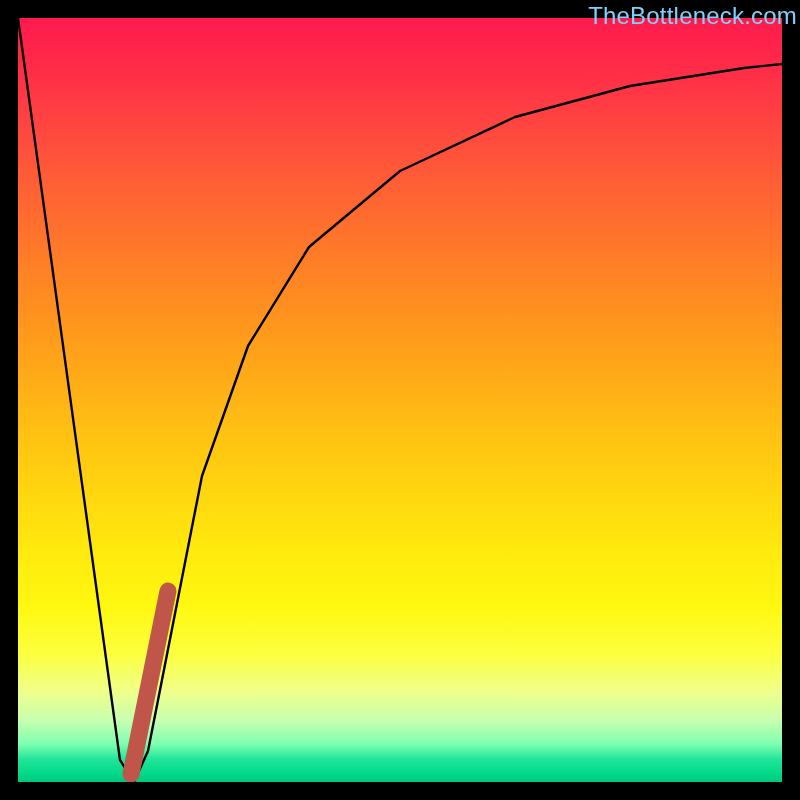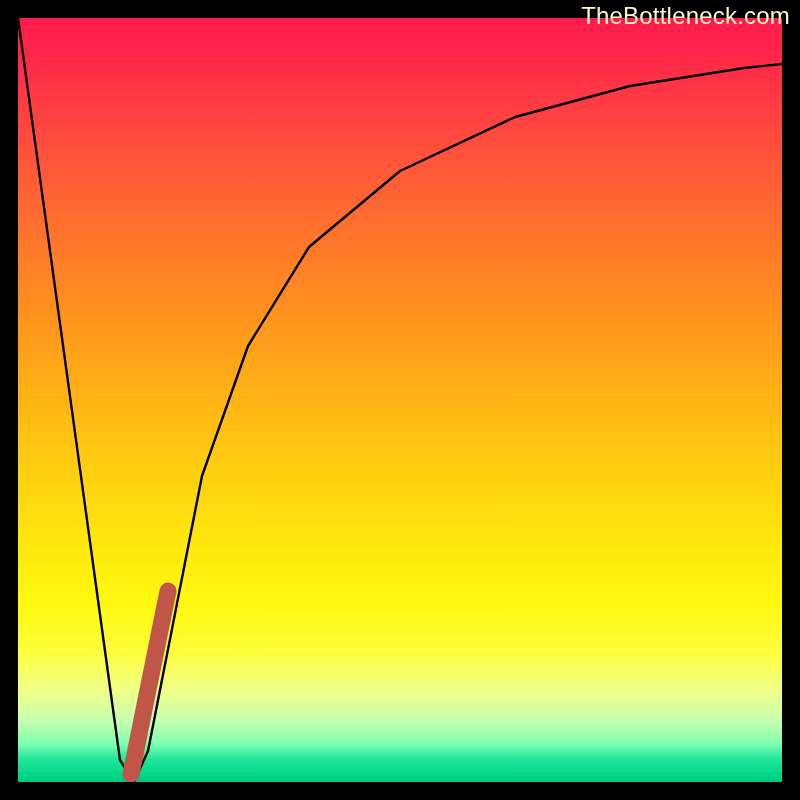--- a/index.html
+++ b/index.html
@@ -34,25 +34,25 @@
       #c6ffb0 92%,
       #7effb0 95%,
       #22e59b 97%,
       #00d888 99%,
       #00c77d 100%
     );
   }
   .watermark {
     position: absolute;
     top: 2px;
-    right: 10px;
+    right: 3px;
     font-family: Arial, Helvetica, sans-serif;
     font-size: 24px;
     font-weight: 500;
-    color: #fef9c3;
+    color: #7dd3fc;
     letter-spacing: 0.2px;
     z-index: 10;
   }
   svg.curve-layer {
     position: absolute;
     left: 18px;
     top: 18px;
     width: 764px;
     height: 764px;
     pointer-events: none;

